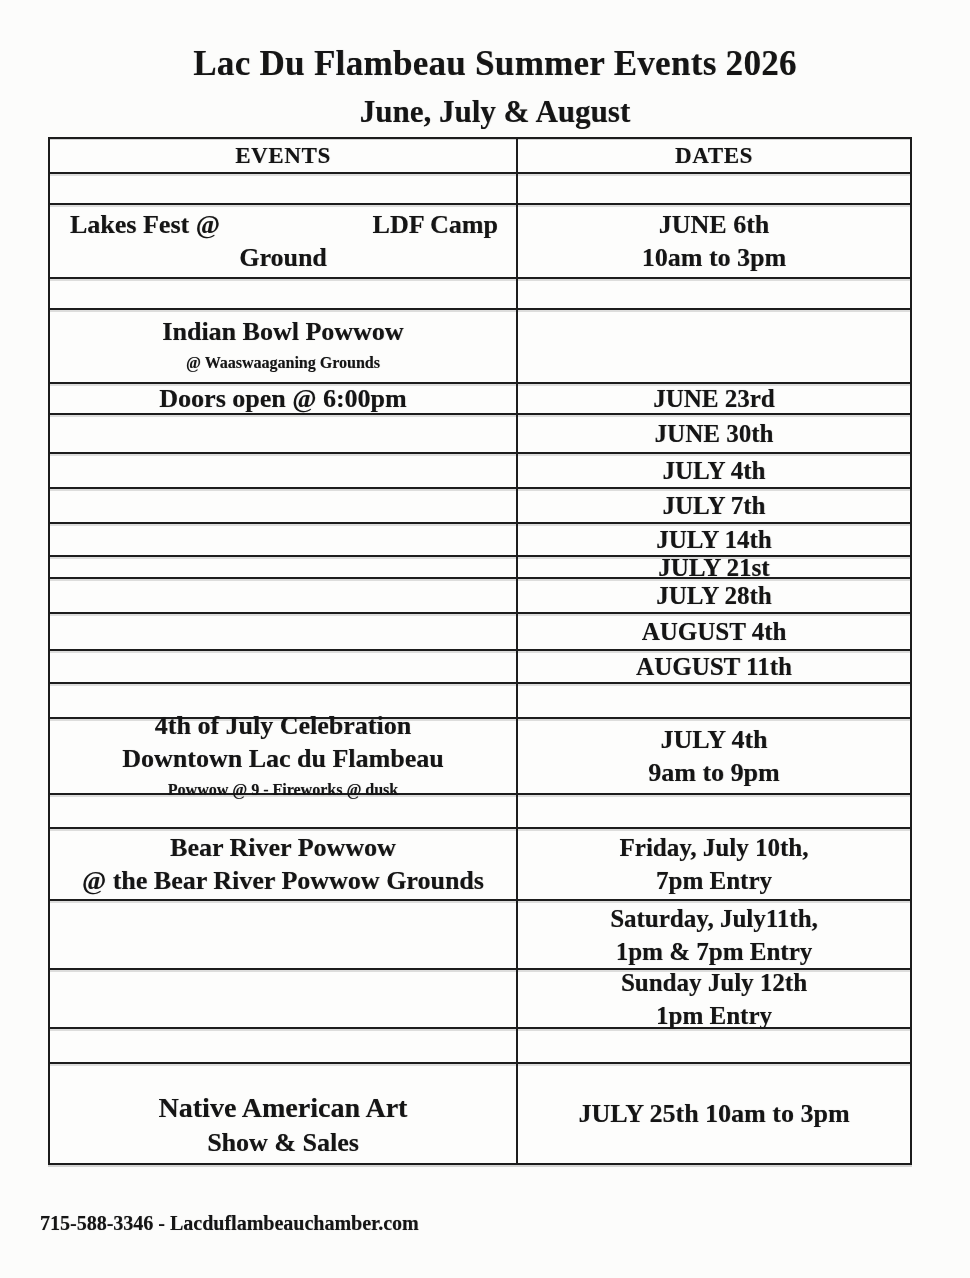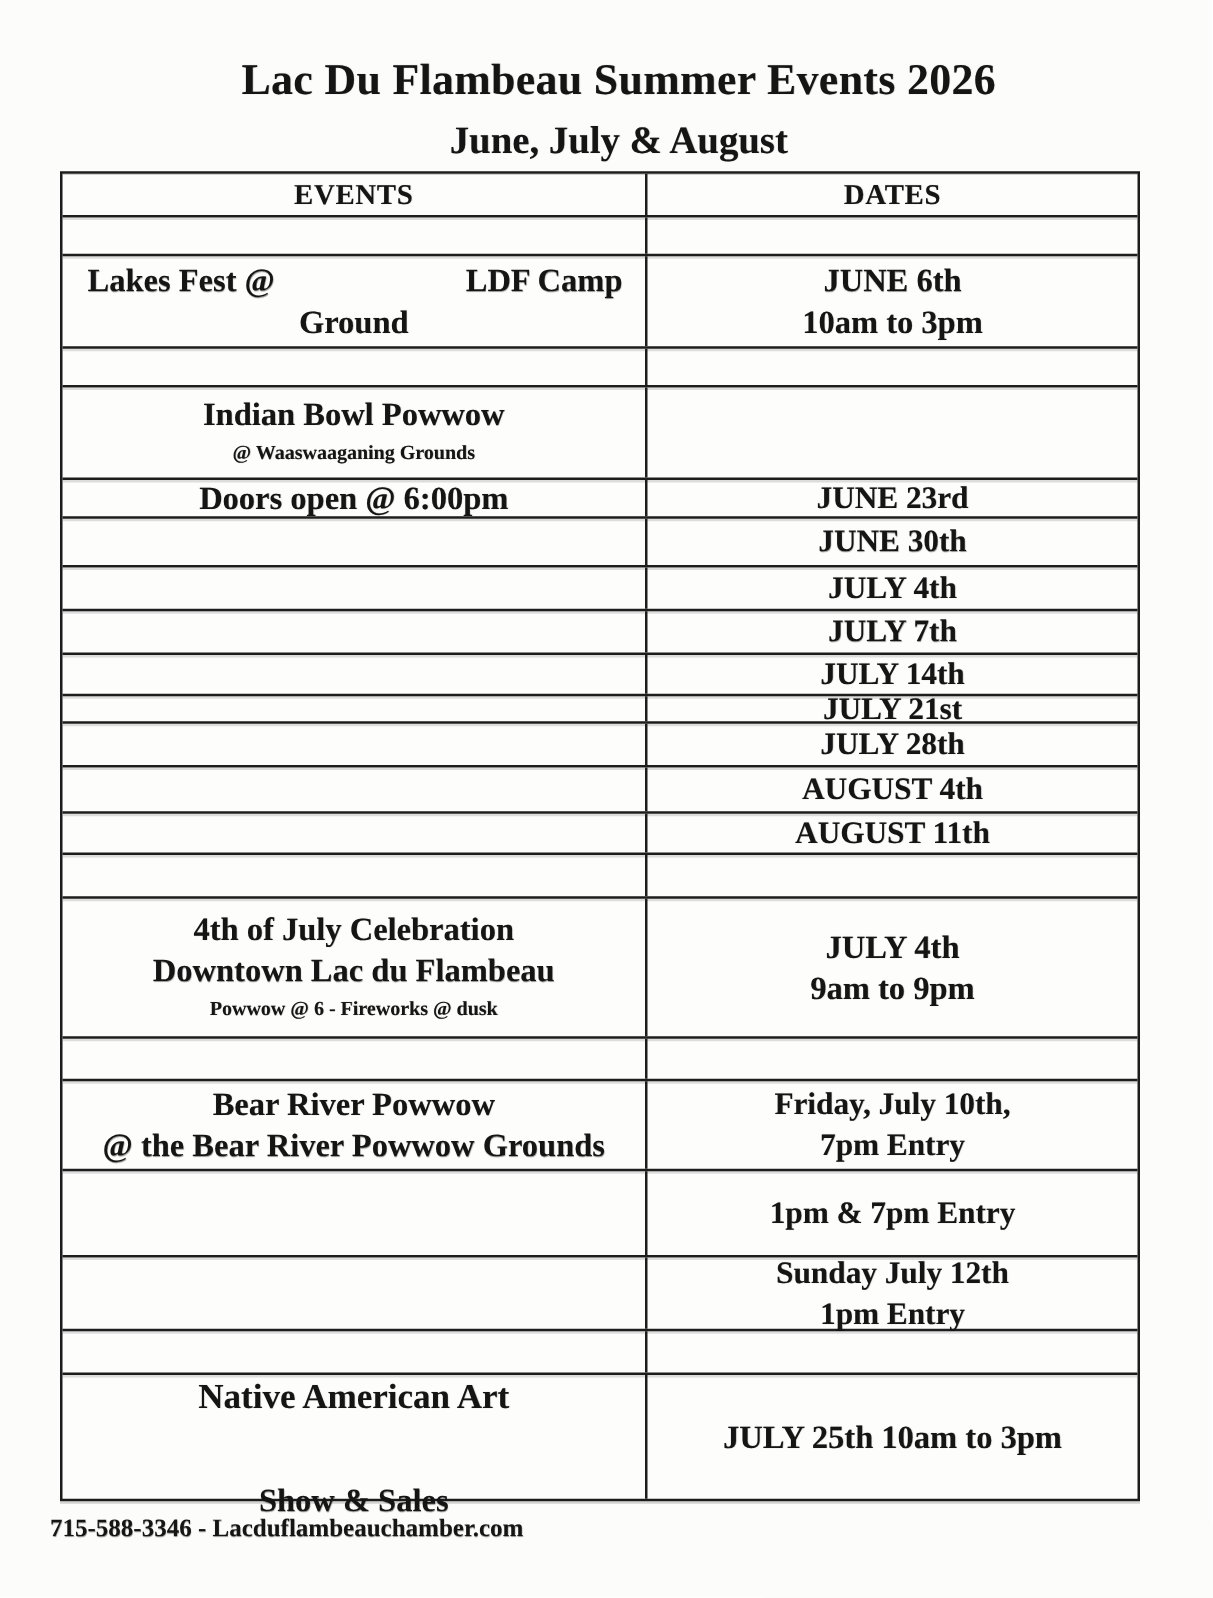--- a/index.html
+++ b/index.html
@@ -35,21 +35,21 @@
   .row:last-child { border-bottom:none; box-shadow:none; }
   .cl {
     width:468px; box-sizing:border-box;
     border-right:2px solid #1d1d1d;
     display:flex; flex-direction:column; align-items:center; justify-content:center;
   }
   .cr {
     flex:1; box-sizing:border-box;
     display:flex; flex-direction:column; align-items:center; justify-content:center;
   }
-  .cl.low { justify-content:flex-start; padding-bottom:4px;gap:48px; }
+  .cl.low { justify-content:flex-end; padding-bottom:4px; }
   .hc { font-size:23px; font-weight:700; letter-spacing:0.6px; }
   .ln { font-weight:700; text-align:center; }
   .fs28 { font-size:28px; line-height:36px; }
   .fs26 { font-size:26px; line-height:33px; }
   .fs25 { font-size:25px; line-height:33px; }
   .fs23 { font-size:16px; line-height:29px; }
   .split {
     width:100%; box-sizing:border-box;
     display:flex; justify-content:space-between;
     padding:0 18px 0 20px;
@@ -170,25 +170,25 @@
       <div class="cr">
         <div class="ln fs25">AUGUST 11th</div>
       </div>
     </div>
 
     <div class="row" style="height:35px">
       <div class="cl"></div>
       <div class="cr"></div>
     </div>
 
-    <div class="row" style="height:112px">
+    <div class="row" style="height:76px">
       <div class="cl">
         <div class="ln fs26">4th of July Celebration</div>
         <div class="ln fs26">Downtown Lac du Flambeau</div>
-        <div class="ln fs23">Powwow @ 6 - Fireworks @ dusk</div>
+        <div class="ln fs23">Powwow @ 9 - Fireworks @ dusk</div>
       </div>
       <div class="cr">
         <div class="ln fs26">JULY 4th</div>
         <div class="ln fs26">9am to 9pm</div>
       </div>
     </div>
 
     <div class="row" style="height:34px">
       <div class="cl"></div>
       <div class="cr"></div>
@@ -201,20 +201,21 @@
       </div>
       <div class="cr">
         <div class="ln fs25">Friday, July 10th,</div>
         <div class="ln fs25">7pm Entry</div>
       </div>
     </div>
 
     <div class="row" style="height:69px">
       <div class="cl"></div>
       <div class="cr">
+        <div class="ln fs25">Saturday, July11th,</div>
         <div class="ln fs25">1pm &amp; 7pm Entry</div>
       </div>
     </div>
 
     <div class="row" style="height:59px">
       <div class="cl"></div>
       <div class="cr">
         <div class="ln fs25">Sunday July 12th</div>
         <div class="ln fs25">1pm Entry</div>
       </div>

